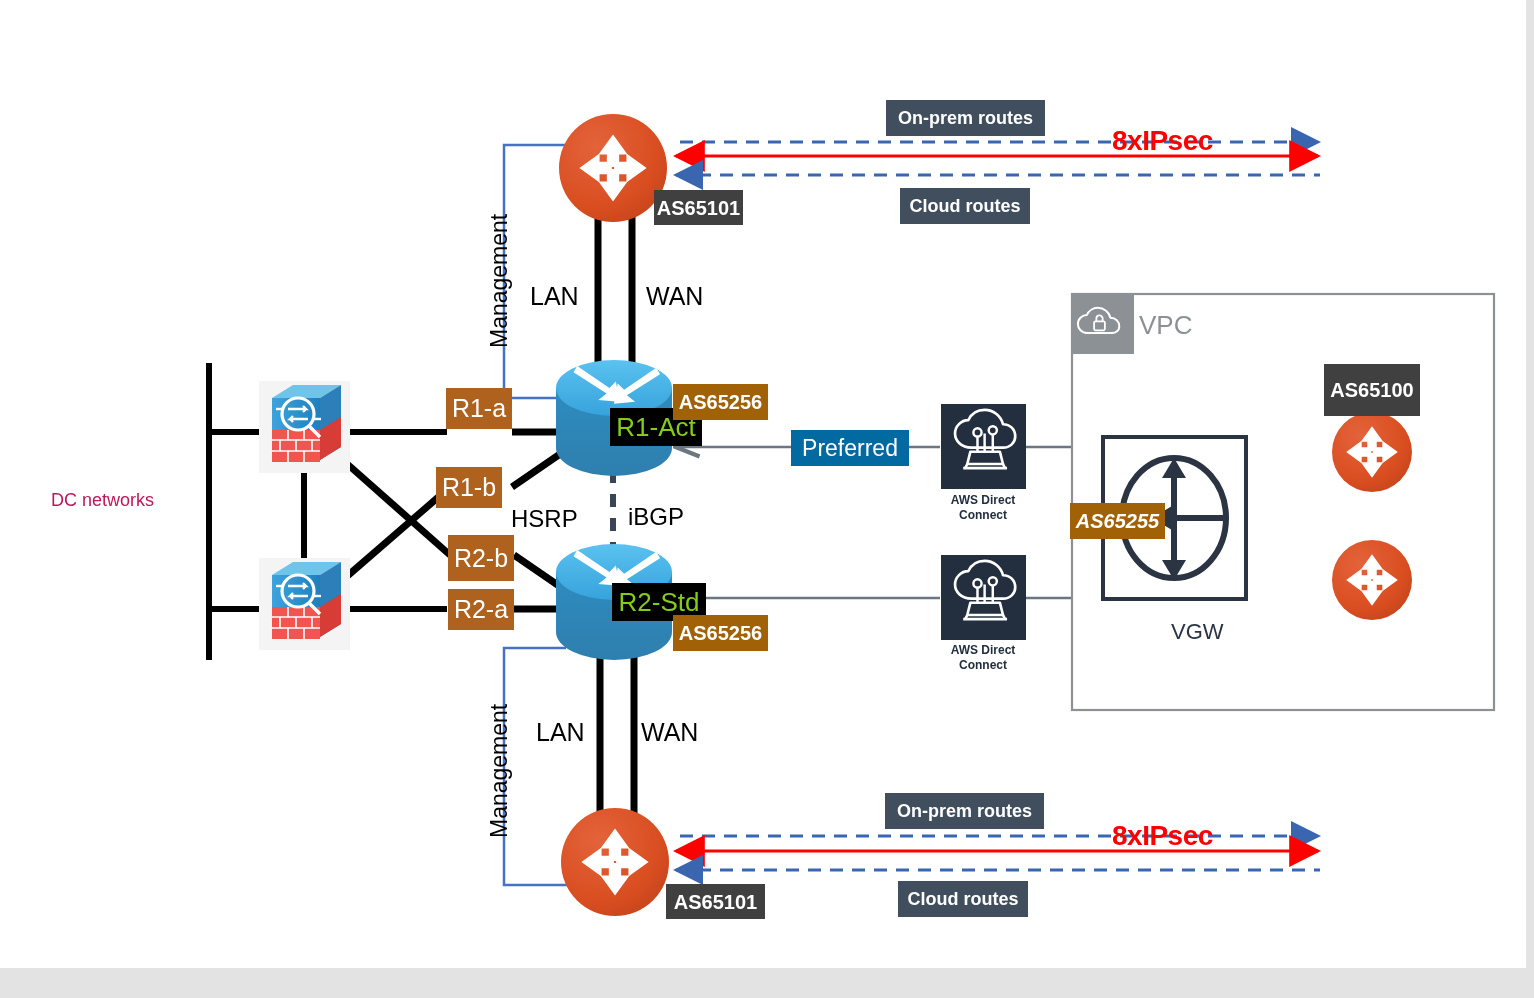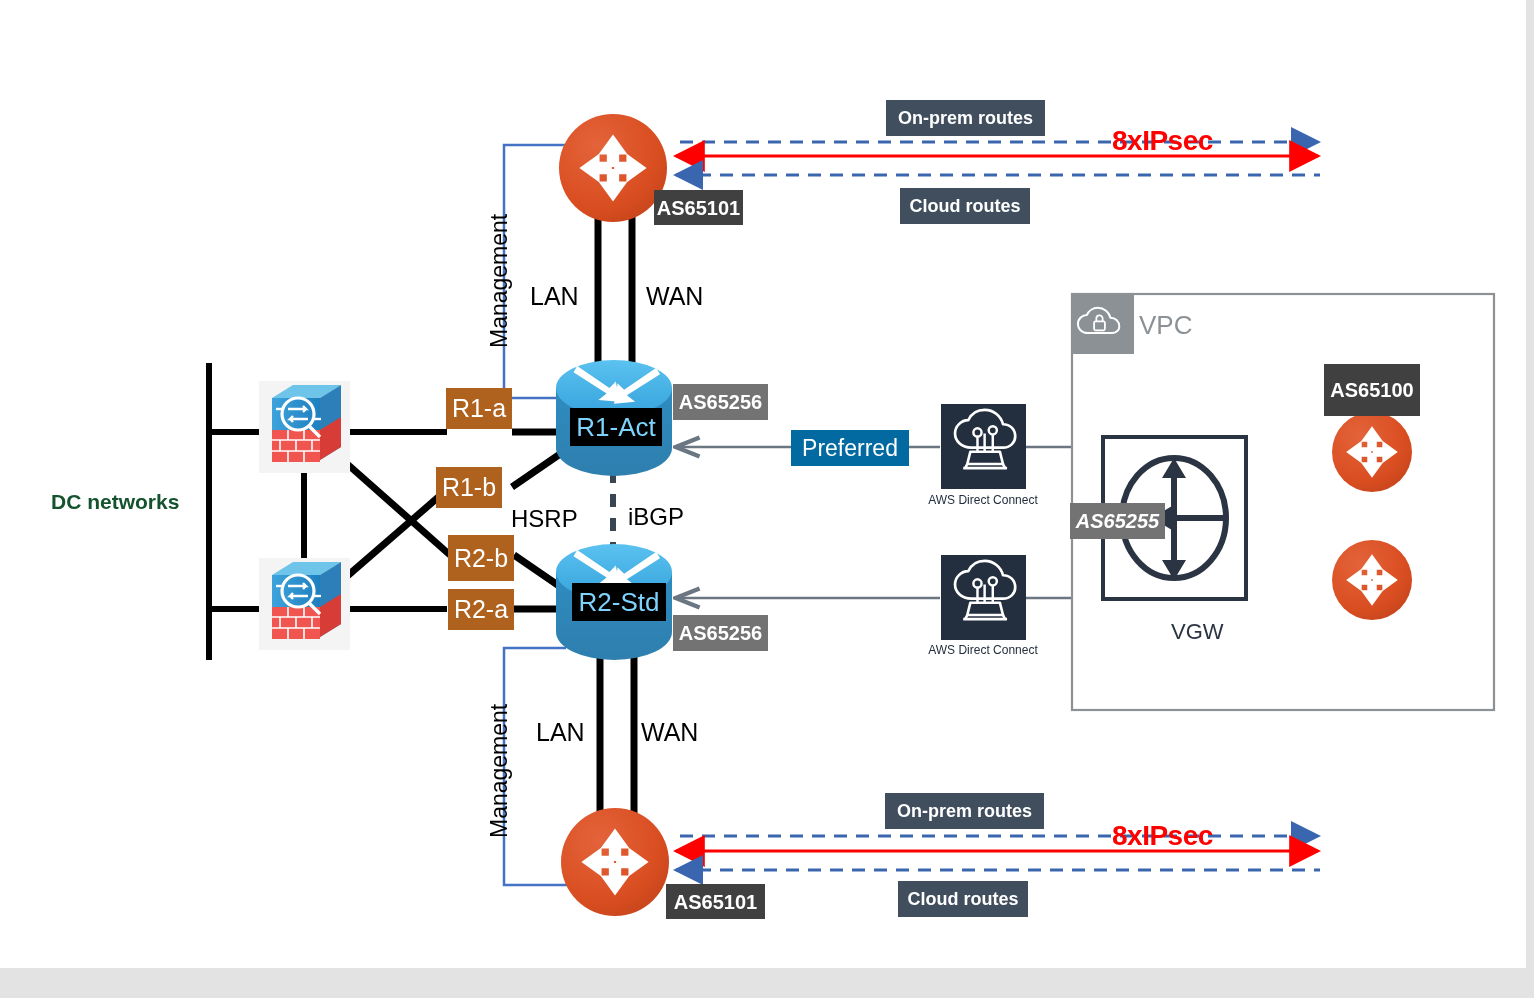--- a/index.html
+++ b/index.html
@@ -33,21 +33,21 @@
     white-space: nowrap;
     line-height: 1;
   }
   .tag-brown {
     background: #AF611E;
     color: #ffffff;
     font-size: 25px;
     font-weight: 400;
   }
   .tag-orange {
-    background: #737373;
+    background: #a16207;
     color: #ffffff;
     font-size: 20px;
     font-weight: bold;
   }
   .tag-blue {
     background: #404040;
     color: #ffffff;
     font-size: 20px;
     font-weight: bold;
   }
@@ -58,23 +58,24 @@
     font-weight: bold;
   }
   .tag-red {
     background: #0369a1;
     color: #ffffff;
     font-size: 23px;
     font-weight: 400;
   }
   .tag-black {
     background: #000000;
-    color: #7dd3fc;
+    color: #84cc16;
     font-size: 26px;
     font-weight: 400;
+    margin-left: 40px;
   }
   .plain-text {
     position: absolute;
     color: #000000;
     white-space: nowrap;
     line-height: 1;
   }
   .ipsec-text {
     position: absolute;
     color: #FF0000;
@@ -92,30 +93,30 @@
     white-space: nowrap;
   }
   .vpc-title {
     position: absolute;
     color: #8C9196;
     font-size: 26px;
     white-space: nowrap;
   }
   .dc-title {
     position: absolute;
-    color: #14532d;
-    font-size: 21px;
-    font-weight: bold;
+    color: #be185d;
+    font-size: 18px;
+    font-weight: normal;
     white-space: nowrap;
   }
   .dx-caption {
     position: absolute;
     color: #232F3E;
     font-size: 12px;
-    font-weight: normal;
+    font-weight: bold;
     text-align: center;
     line-height: 1.25;
     width: 110px;
   }
   .vgw-caption {
     position: absolute;
     color: #2A3442;
     font-size: 22px;
     white-space: nowrap;
     margin-left: 32px;

